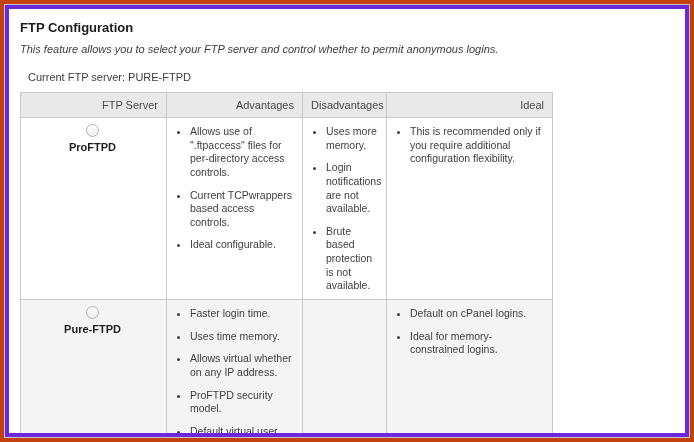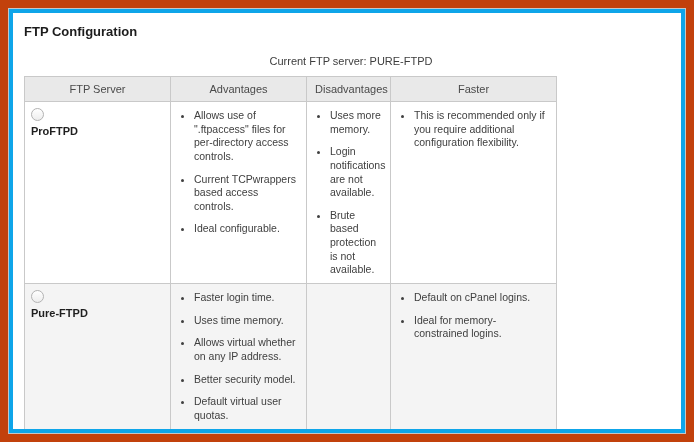--- a/index.html
+++ b/index.html
@@ -5,23 +5,23 @@
   * { box-sizing: border-box; }
   html, body {
     margin: 0; padding: 0;
     width: 694px; height: 442px;
     overflow: hidden;
     font-family: "Liberation Sans", sans-serif;
     background: #ffffff;
   }
   .frame {
     position: absolute; inset: 0;
-    border: 8px solid #c2410c;
+    border: 4px solid #c2410c;
     box-shadow: inset 0 0 0 1px #c6c6c6;
-    background: #0ea5e9;
+    background: #6d28d9;
   }
   .content {
     position: absolute;
     left: 5px; top: 5px; right: 5px; bottom: 5px;
     background: #ffffff;
     padding: 9px 11px;
     overflow: hidden;
   }
   .page-title {
     font-size: 13px;
@@ -32,46 +32,46 @@
   .page-desc {
     font-size: 11px;
     font-style: italic;
     color: #3d3d3d;
     margin: 0 0 0 0;
   }
   .current-server {
     font-size: 11px;
     color: #3d3d3d;
     margin: 16px 0 9px 8px;
-    text-align: center;
   }
   table.ftp-table {
     border-collapse: collapse;
     width: 532px;
     table-layout: fixed;
   }
   table.ftp-table th {
     background: #e9e9e9;
     font-weight: normal;
     font-size: 11px;
     color: #4a4a4a;
-    text-align: center;
+    text-align: right;
     padding: 6px 8px;
     border: 1px solid #c9c9c9;
   }
   table.ftp-table td {
     border: 1px solid #c9c9c9;
     vertical-align: top;
     font-size: 10.5px;
     color: #404040;
     padding: 6px 8px 6px 6px;
     background: #ffffff;
   }
   tr.alt td { background: #f4f4f4; }
   td.server-cell {
+    text-align: center;
     vertical-align: middle;
   }
   .server-label {
     display: block;
     font-size: 11px;
     font-weight: bold;
     color: #1f1f1f;
     margin-top: 2px;
   }
   .radio {
@@ -95,35 +95,36 @@
   tr.row-proftpd  { height: 118px; }
   tr.row-pureftpd { height: 178px; }
 </style>
 </head>
 <body>
 
 <div class="frame">
   <div class="content">
 
     <h1 class="page-title">FTP Configuration</h1>
+    <p class="page-desc">This feature allows you to select your FTP server and control whether to permit anonymous logins.</p>
     <p class="current-server">Current FTP server: PURE-FTPD</p>
 
     <table class="ftp-table">
       <colgroup>
         <col style="width:146px">
           <col style="width:136px">
           <col style="width:84px">
           <col style="width:166px">
       </colgroup>
       <thead>
         <tr>
           <th>FTP Server</th>
           <th>Advantages</th>
           <th>Disadvantages</th>
-          <th>Faster</th>
+          <th>Ideal</th>
         </tr>
       </thead>
       <tbody>
 
         <tr class="row-proftpd">
           <td class="server-cell">
             <span class="radio"></span>
             <span class="server-label">ProFTPD</span>
           </td>
           <td>
@@ -150,21 +151,21 @@
         <tr class="alt row-pureftpd">
           <td class="server-cell">
             <span class="radio"></span>
             <span class="server-label">Pure-FTPD</span>
           </td>
           <td>
             <ul class="cell-list">
               <li>Faster login time.</li>
               <li>Uses time memory.</li>
               <li>Allows virtual whether on any IP address.</li>
-              <li>Better security model.</li>
+              <li>ProFTPD security model.</li>
               <li>Default virtual user quotas.</li>
 
             </ul>
           </td>
           <td></td>
           <td>
             <ul class="cell-list">
               <li>Default on cPanel logins.</li>
               <li>Ideal for memory-constrained logins.</li>
             </ul>

